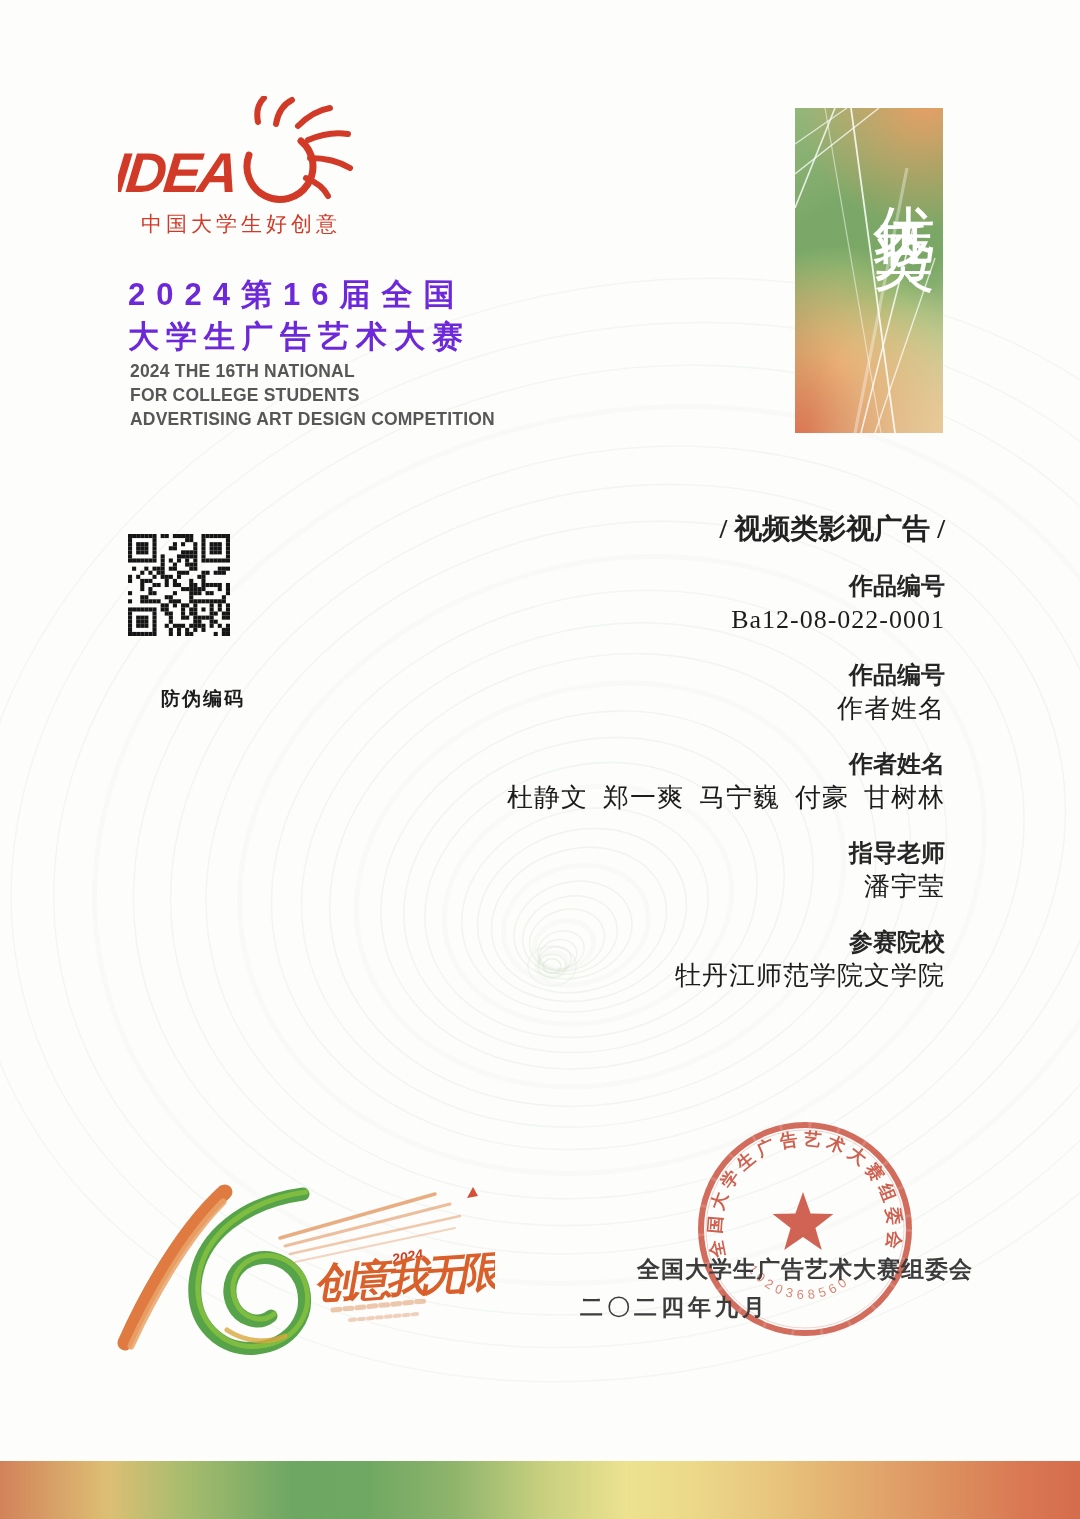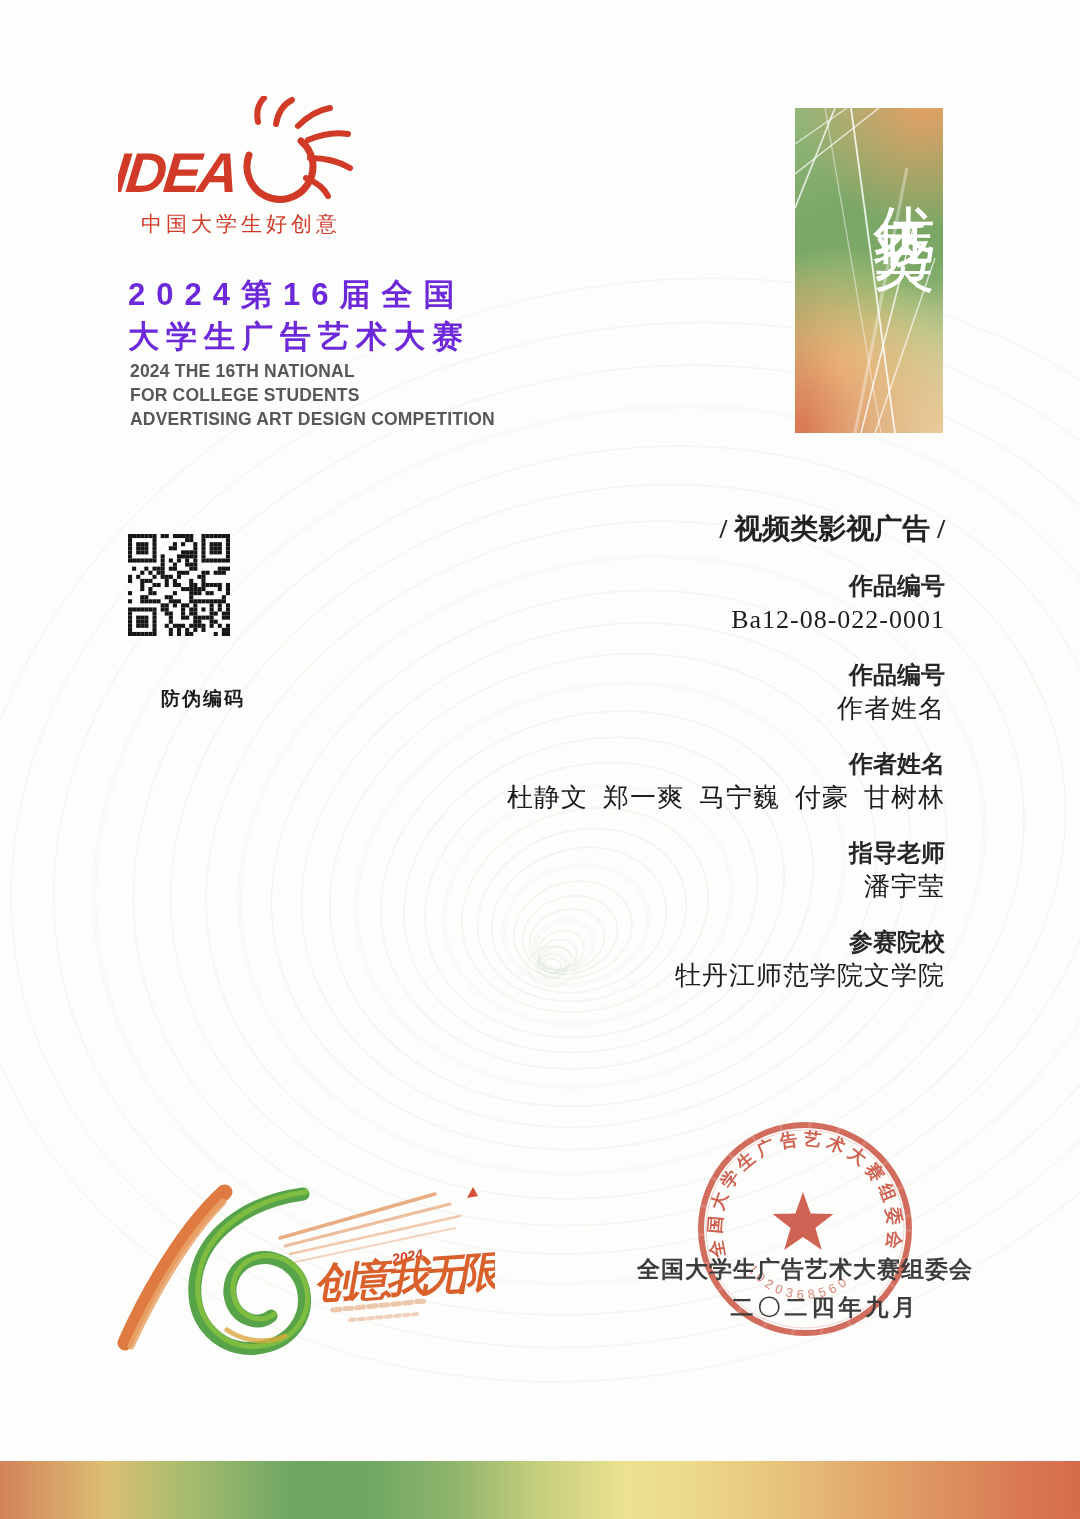--- a/index.html
+++ b/index.html
@@ -63,21 +63,21 @@
   
   .logo16 { position:absolute; left:95px; top:1168px; z-index:2; }
 
   
   .stamp { position:absolute; left:690px; top:1116px; z-index:1; }
   .committee {
     position:absolute; left:600px; top:1254px; width:410px; z-index:2; text-align:center;
     font-size:23px; font-weight:600; letter-spacing:1px; color:#3c3c3c;
   }
   .cert-date {
-    position:absolute; left:620px; top:1292px; width:410px; z-index:2; text-align:center;
+    position:absolute; left:580px; top:1292px; width:410px; z-index:2; 
     font-size:23px; font-weight:600; letter-spacing:4px; color:#3c3c3c;
   }
 
   
   .bottom-bar {
     position:absolute; left:0; top:1461px; width:1080px; height:58px; z-index:2;
     background:linear-gradient(90deg,
       #d2825a 0%, #ddbf74 10%, #a8bc6e 17%, #6ea763 27%, #6fa862 34%,
       #8fb46c 42%, #c6cf7e 50%, #ece290 58%, #ecd98a 64%, #e7c47c 72%,
       #e2a96d 80%, #dc8f5e 88%, #d97753 95%, #d56c4c 100%);

